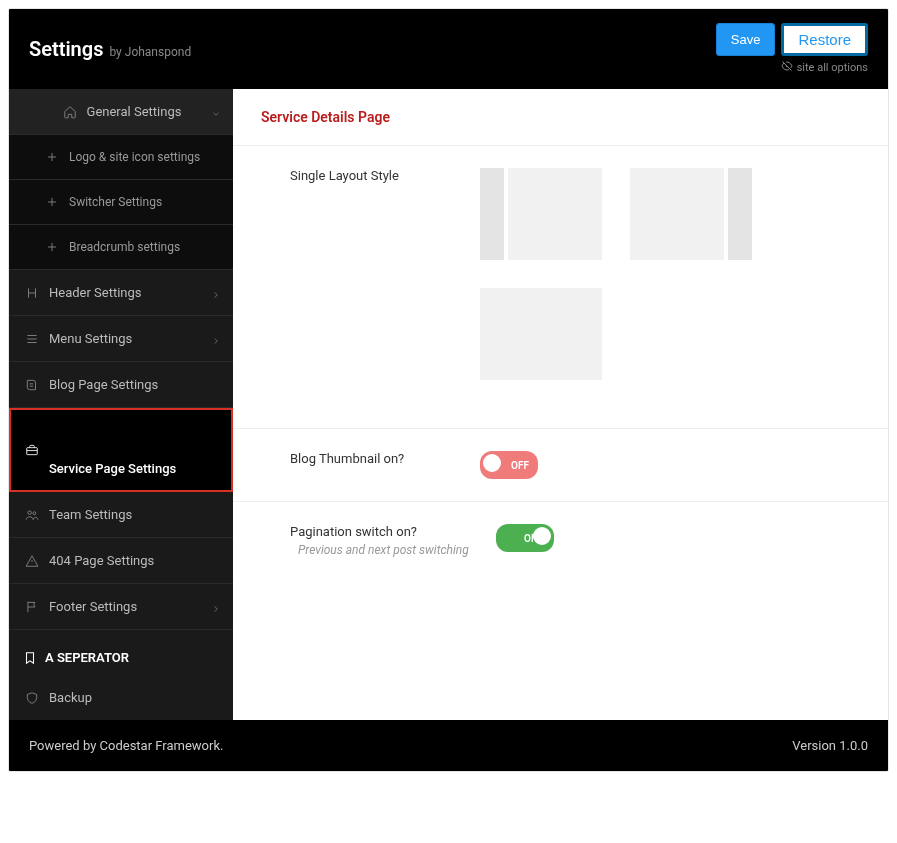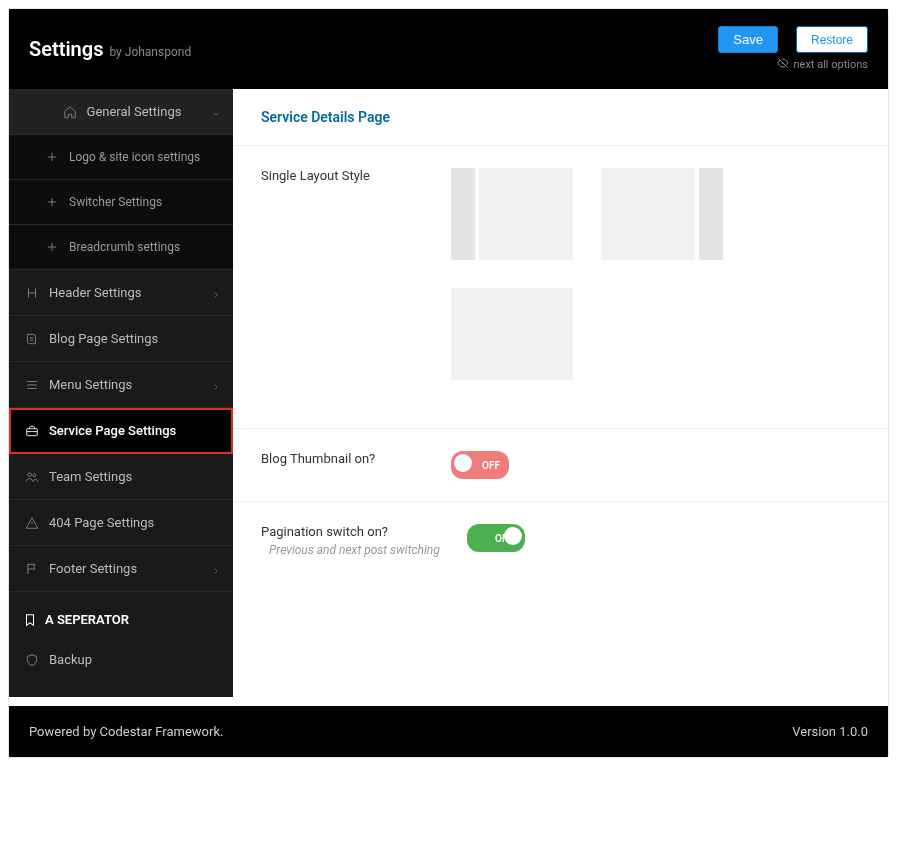--- a/index.html
+++ b/index.html
@@ -5,52 +5,52 @@
   * { box-sizing: border-box; margin: 0; padding: 0; }
   body { font-family: -apple-system, BlinkMacSystemFont, "Segoe UI", Roboto, Arial, sans-serif; background: #fff; padding: 8px; }
   .app { background: #fff; border: 1px solid #e5e5e5; border-radius: 2px; overflow: hidden; width: 881px; }
   
   
   .header { background: #000; color: #fff; display: flex; align-items: center; justify-content: space-between; padding: 12px 20px 12px 20px; height: 80px; }
   .header-left { display: flex; align-items: baseline; gap: 6px; }
   .brand { font-size: 20px; font-weight: 600; color: #fff; }
   .brand-by { font-size: 12px; color: #888; }
   .header-right { display: flex; flex-direction: column; align-items: flex-end; gap: 4px; }
-  .header-buttons { display: flex; gap: 18px; }
+  .header-buttons { display: flex; gap: 6px; }
   .btn-save { background: #2196F3; color: #fff; border: 1px solid #1a7fd3; padding: 5px 14px; border-radius: 3px; font-size: 13px; cursor: pointer; }
-  .btn-restore { background: #fff; color: #2196F3; border: 1px solid #0369a1; padding: 5px 14px; border-radius: 3px; font-size: 12px; cursor: pointer; }
+  .btn-restore { background: #fff; color: #2196F3; border: 3px solid #0369a1; padding: 5px 14px; border-radius: 3px; font-size: 15px; cursor: pointer; }
   .show-all { color: #888; font-size: 11px; display: flex; align-items: center; gap: 4px; cursor: pointer; }
   .show-all svg { width: 12px; height: 12px; }
 
   
   .body { display: flex; }
   .sidebar { width: 224px; background: #1a1a1a; color: #ccc; flex-shrink: 0; }
   .content { flex: 1; background: #fff; }
 
   
   .side-item { display: flex; align-items: center; padding: 15px 14px; font-size: 13px; color: #bbb; cursor: pointer; border-bottom: 1px solid #2a2a2a; position: relative; }
   .side-item.expanded { background: #222; justify-content: center; }
   .side-item.sub { padding-left: 34px; background: #0d0d0d; font-size: 12px; color: #999; }
   .side-item.active { background: #000; outline: 2px solid #d93025; outline-offset: -2px; }
-  .side-item.active .label { color: #fff; font-weight: 500; }
+  .side-item.active .label { color: #fff; font-weight: 500; margin-top: 38px; }
   .side-item .icon { width: 18px; display: inline-flex; align-items: center; justify-content: center; margin-right: 8px; }
   .side-item .icon svg { width: 14px; height: 14px; stroke: #888; fill: none; stroke-width: 1.5; }
   .side-item.active .icon svg { stroke: #fff; }
   .side-item .chev { position: absolute; right: 12px; width: 10px; height: 10px; }
   .side-item .chev svg { width: 10px; height: 10px; stroke: #777; fill: none; stroke-width: 2; }
   .side-section { padding: 20px 14px 10px 14px; color: #fff; font-weight: 600; font-size: 13px; display: flex; align-items: center; gap: 8px; }
   .side-section svg { width: 14px; height: 14px; fill: none; stroke: #fff; stroke-width: 1.8; }
 
   
-  .content-header { padding: 20px 28px; border-bottom: 1px solid #eee; font-size: 14px; font-weight: 600; color: #0369a1; }
+  .content-header { padding: 20px 28px; border-bottom: 1px solid #eee; font-size: 14px; font-weight: 600; color: #b91c1c; }
 
   
   .row { display: flex; padding: 22px 28px; border-bottom: 1px solid #eee; }
   .row:last-child { border-bottom: none; gap: 16px; }
-  .row-label { width: 190px; font-size: 13px; color: #333; flex-shrink: 0; }
+  .row-label { width: 190px; font-size: 13px; color: #333; flex-shrink: 0; margin-left: 29px; }
   .row-label .sub { font-size: 12px; color: #999; font-style: italic; margin-top: 4px; padding-left: 8px; }
   .row-control { flex: 1; }
 
   
   .layouts { display: flex; gap: 28px; flex-wrap: wrap; }
   .layout-opt { display: flex; gap: 4px; cursor: pointer; }
   .layout-opt .main-b { width: 94px; height: 92px; background: #f1f1f1; }
   .layout-opt .side-b { width: 24px; height: 92px; background: #e4e4e4; }
   .layout-opt.full .main-b { width: 122px; }
 
@@ -59,21 +59,21 @@
   .toggle.on { background: #4CAF50; }
   .toggle.off { background: #ef7b7b; }
   .toggle .knob { width: 18px; height: 18px; border-radius: 50%; background: #fff; position: absolute; top: 3px; }
   .toggle.on .knob { right: 3px; }
   .toggle.off .knob { left: 3px; }
   .toggle .lbl { color: #fff; font-size: 10px; font-weight: 600; position: absolute; }
   .toggle.on .lbl { left: 28px; }
   .toggle.off .lbl { right: 9px; }
 
   
-  .footer { background: #000; color: #ccc; display: flex; justify-content: space-between; padding: 18px 20px; font-size: 13px; margin-top: 9px; }
+  .footer { background: #000; color: #ccc; display: flex; justify-content: space-between; padding: 18px 20px; font-size: 13px; }
 </style>
 </head>
 <body>
 
 <div class="app">
 
   <div class="header">
     <div class="header-left">
       <span class="brand">Settings</span>
       <span class="brand-by">by Johanspond</span>
@@ -82,21 +82,21 @@
       <div class="header-buttons">
         <button class="btn-save">Save</button>
         <button class="btn-restore">Restore</button>
       </div>
       <div class="show-all">
         <span>
           <svg viewBox="0 0 24 24" fill="none" stroke="#888" stroke-width="2">
               <path d="M3 3l18 18M10.6 10.6a2 2 0 002.8 2.8M9.9 4.2A9.8 9.8 0 0112 4c7 0 10 8 10 8a18 18 0 01-3.1 4.1M6.1 6.1A18 18 0 002 12s3 8 10 8a9.8 9.8 0 004.1-.9"></path>
             </svg>
         </span>
-        <span>next all options</span>
+        <span>site all options</span>
       </div>
     </div>
   </div>
 
   <div class="body">
 
     <div class="sidebar">
 
       <div class="side-item expanded">
         <span class="icon">
@@ -135,45 +135,45 @@
       </div>
 
 
       <div class="side-item">
         <span class="icon">
             <svg viewBox="0 0 24 24">
               <path d="M6 4v16M18 4v16M6 12h12"></path>
             </svg>
           </span>
         <span class="label">Header Settings</span>
+        <span class="chev"><svg viewBox="0 0 24 24">
+              <path d="M9 6l6 6-6 6"></path>
+            </svg></span>
+      </div>
+
+      <div class="side-item">
+        <span class="icon">
+            <svg viewBox="0 0 24 24">
+              <path d="M4 6h16M4 12h16M4 18h16"></path>
+            </svg>
+          </span>
+        <span class="label">Menu Settings</span>
         <span class="chev"><svg viewBox="0 0 24 24">
               <path d="M9 6l6 6-6 6"></path>
             </svg></span>
       </div>
 
       <div class="side-item">
         <span class="icon">
             <svg viewBox="0 0 24 24">
               <path d="M4 4h10a4 4 0 014 4v12H8a4 4 0 01-4-4z"></path>
               <path d="M8 10h6M8 14h6"></path>
             </svg>
           </span>
         <span class="label">Blog Page Settings</span>
-      </div>
-
-      <div class="side-item">
-        <span class="icon">
-            <svg viewBox="0 0 24 24">
-              <path d="M4 6h16M4 12h16M4 18h16"></path>
-            </svg>
-          </span>
-        <span class="label">Menu Settings</span>
-        <span class="chev"><svg viewBox="0 0 24 24">
-              <path d="M9 6l6 6-6 6"></path>
-            </svg></span>
       </div>
 
       <div class="side-item active">
         <span class="icon">
             <svg viewBox="0 0 24 24">
               <rect x="3" y="8" width="18" height="12" rx="1"></rect>
               <path d="M8 8V6a2 2 0 012-2h4a2 2 0 012 2v2M3 13h18"></path>
             </svg>
           </span>
         <span class="label">Service Page Settings</span>

